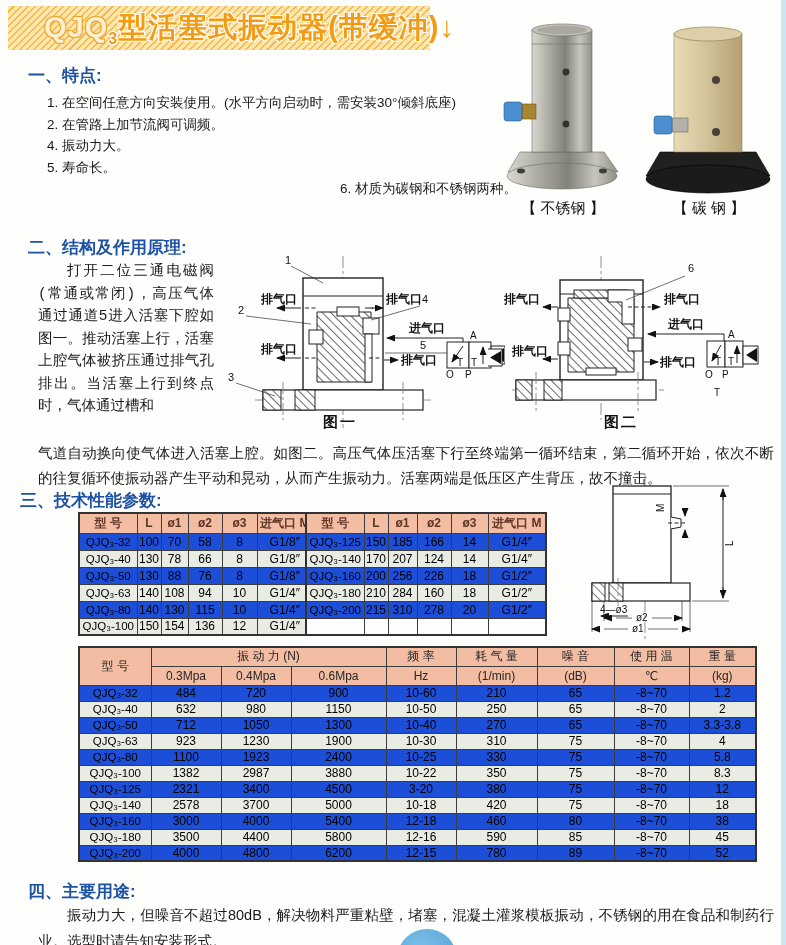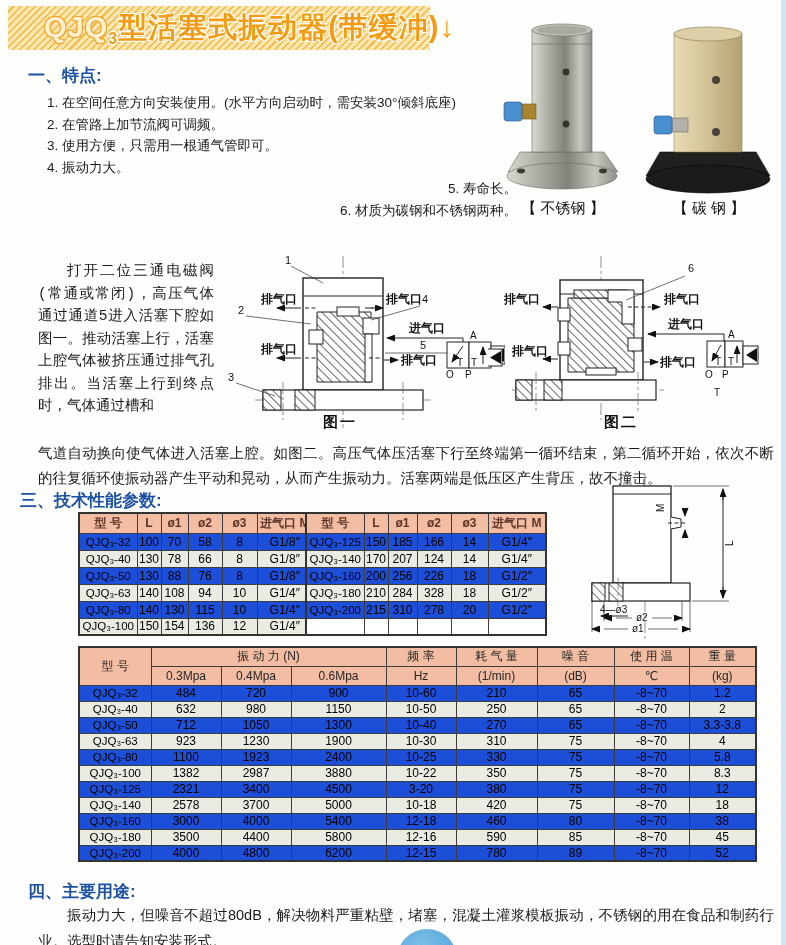--- a/index.html
+++ b/index.html
@@ -63,21 +63,20 @@
 <div class="page">
 
   <div class="banner">
     <span class="t"><span class="qjq">QJQ</span><sub>3</sub><span>型活塞式振动器(带缓冲)</span><span>↓</span></span>
   </div>
 
   <div class="sec-heading" style="left:28px; top:64px;">一、特点:</div>
   <div class="features">
       <div class="feat">1. 在空间任意方向安装使用。(水平方向启动时，需安装30°倾斜底座)</div>
       <div class="feat">2. 在管路上加节流阀可调频。</div>
-      <div class="feat">3. 使用方便，只需用一根通气管即可。</div>
       <div class="feat">4. 振动力大。</div>
       <div class="feat">5. 寿命长。</div>
       <div class="feat">6. 材质为碳钢和不锈钢两种。</div>
     </div>
 
   <svg class="photo" style="left:496px;" width="134" height="180" viewBox="0 0 134 180">
     <defs>
       <linearGradient id="steel" x1="0" y1="0" x2="1" y2="0">
         <stop offset="0" stop-color="#d9d9d1"></stop>
           <stop offset="0.3" stop-color="#a9a9a1"></stop>
@@ -114,20 +113,21 @@
     <ellipse cx="66" cy="161" rx="62" ry="14" fill="#1b1b19" stroke="#000" stroke-width="0.6"></ellipse>
     <rect x="32" y="16" width="68" height="118" fill="url(#tan)" stroke="#958457" stroke-width="0.6"></rect>
     <ellipse cx="66" cy="16" rx="34" ry="7" fill="#ddd0a8" stroke="#958457" stroke-width="0.7"></ellipse>
     <circle cx="74" cy="62" r="4" fill="#4a4236"></circle>
     <circle cx="74" cy="114" r="4" fill="#4a4236"></circle>
     <rect x="30" y="100" width="16" height="14" fill="#b2b2aa" stroke="#70706a" stroke-width="0.6"></rect>
     <rect x="12" y="98" width="18" height="18" rx="3" fill="#4a8fd0" stroke="#27588c" stroke-width="0.6"></rect>
   </svg>
   <div class="photo-label" style="left:642px;">【 碳 钢 】</div>
 
+  <div class="sec-heading" style="left:28px; top:236px;">二、结构及作用原理:</div>
   <div class="side-para">打开二位三通电磁阀(常通或常闭)，高压气体通过通道5进入活塞下腔如图一。推动活塞上行，活塞上腔气体被挤压通过排气孔排出。当活塞上行到终点时，气体通过槽和</div>
 
   <svg style="position:absolute; left:225px; top:250px;" width="280" height="186" viewBox="0 0 280 186">
     <defs>
       <pattern id="h1" width="6" height="6" patternUnits="userSpaceOnUse" patternTransform="rotate(-45)">
         <rect width="6" height="6" fill="#fff"></rect>
           <line x1="0" y1="0" x2="0" y2="6" stroke="#444" stroke-width="1.6"></line>
       </pattern>
       <marker id="a1" markerWidth="9" markerHeight="7" refX="8" refY="3.5" orient="auto">
           <path d="M0,0L9,3.5L0,7Z" fill="#111"></path>
@@ -356,21 +356,21 @@
           <td>200</td>
           <td>256</td>
           <td>226</td>
           <td>18</td>
           <td>G1/2″</td>
         </tr>
         <tr>
           <td class="model">QJQ₃-180</td>
           <td>210</td>
           <td>284</td>
-          <td>328</td>
+          <td>160</td>
           <td>18</td>
           <td>G1/2″</td>
         </tr>
         <tr>
           <td class="model">QJQ₃-200</td>
           <td>215</td>
           <td>310</td>
           <td>278</td>
           <td>20</td>
           <td>G1/2″</td>

